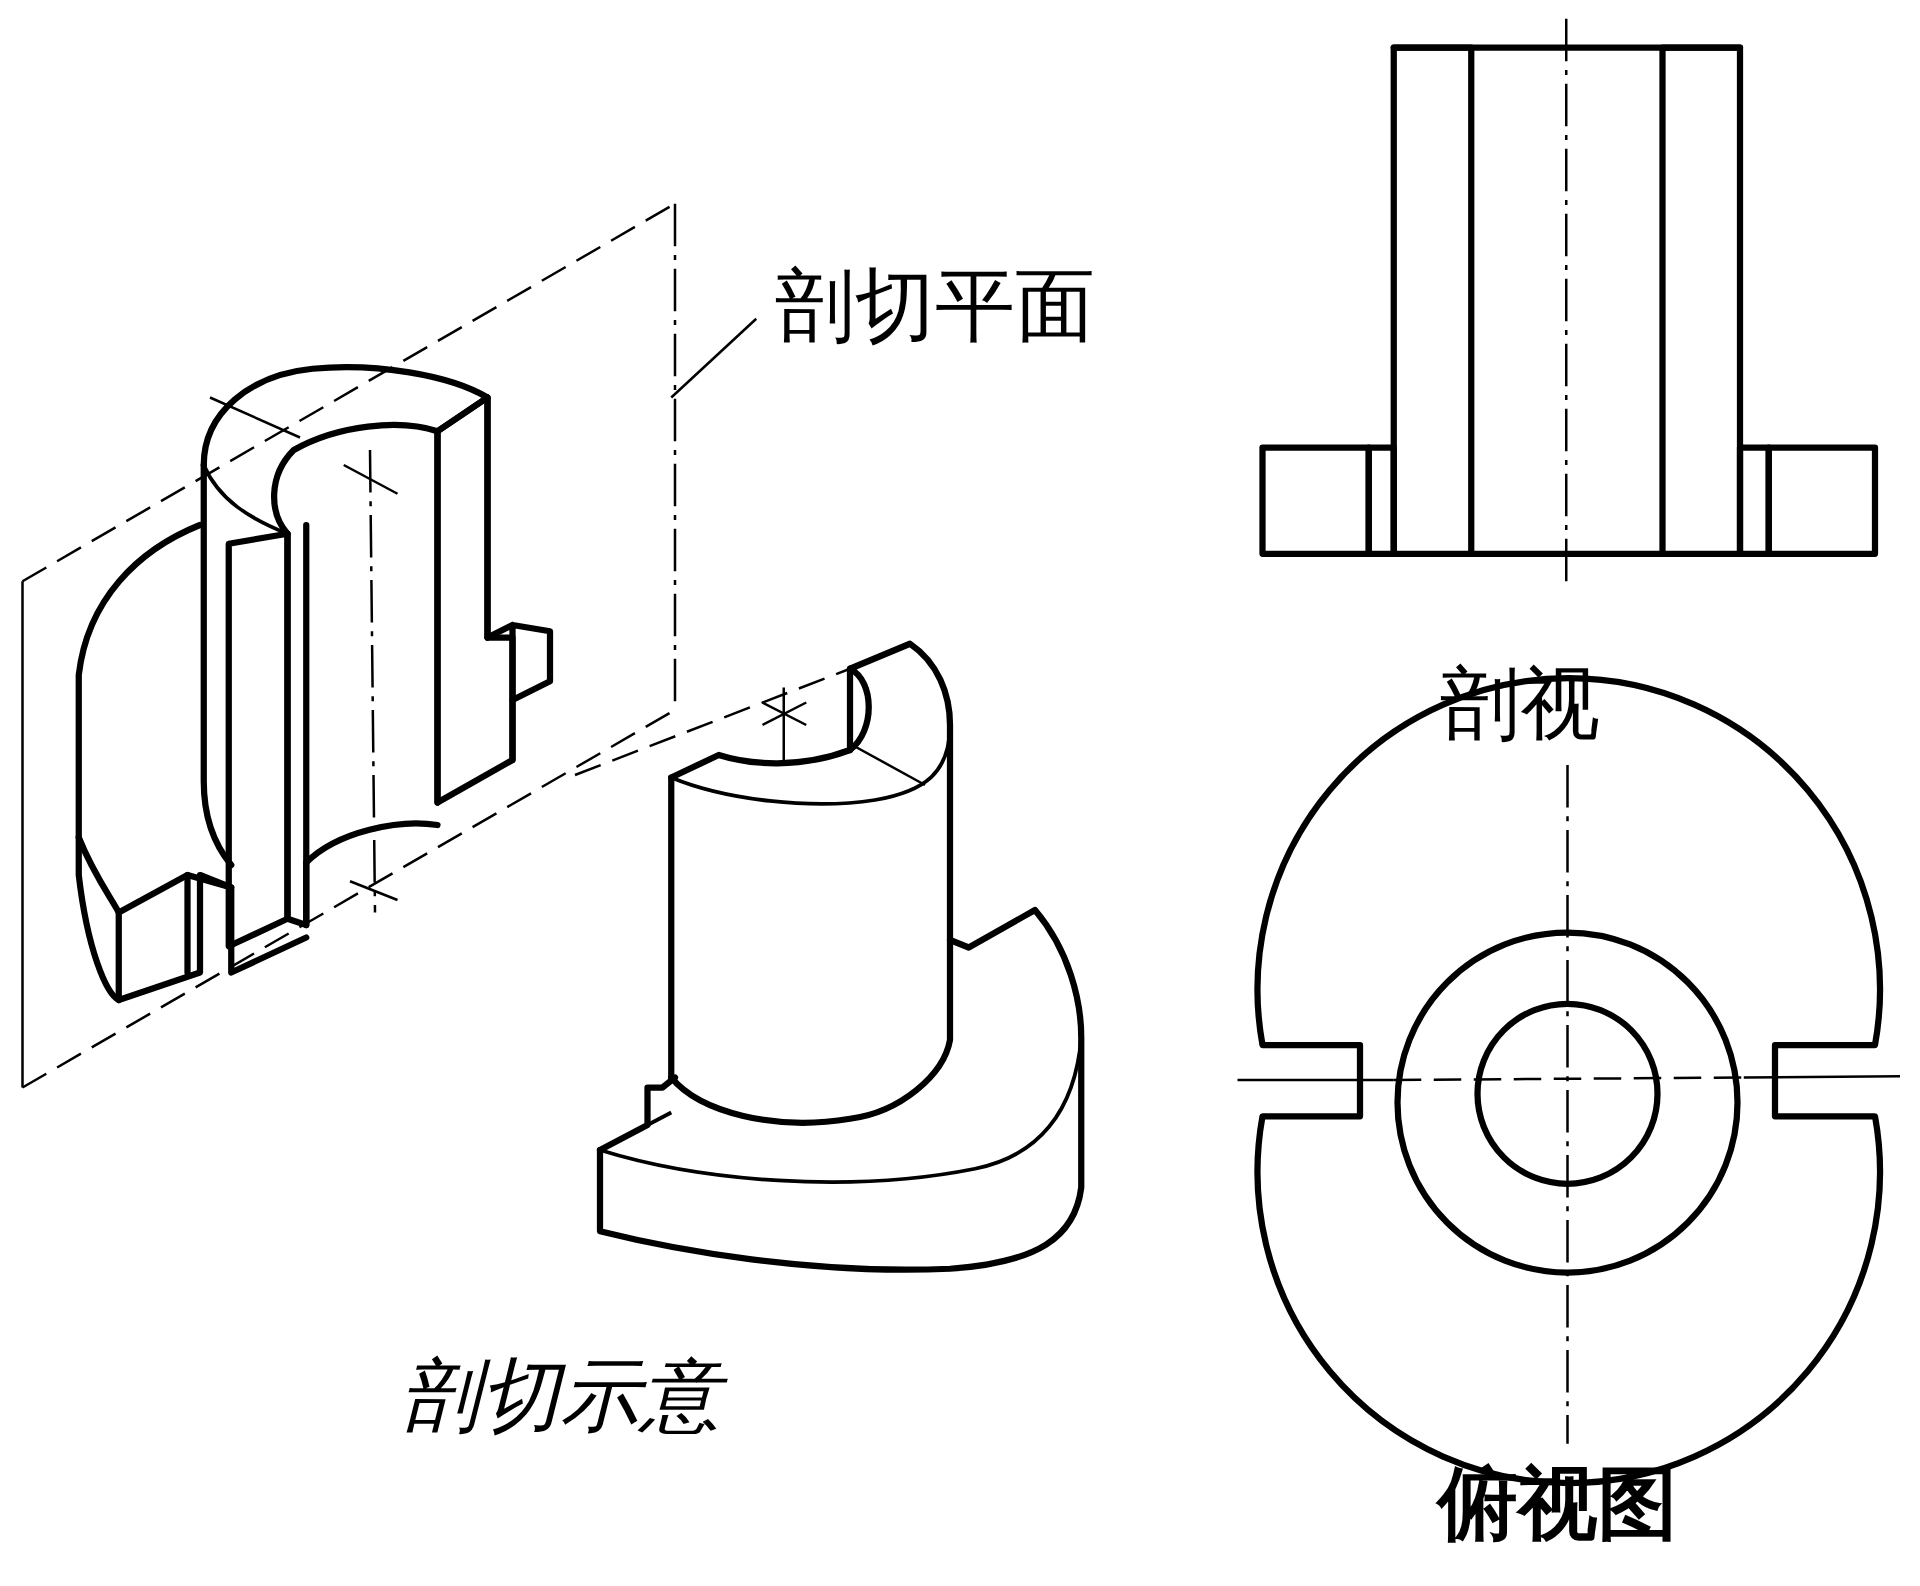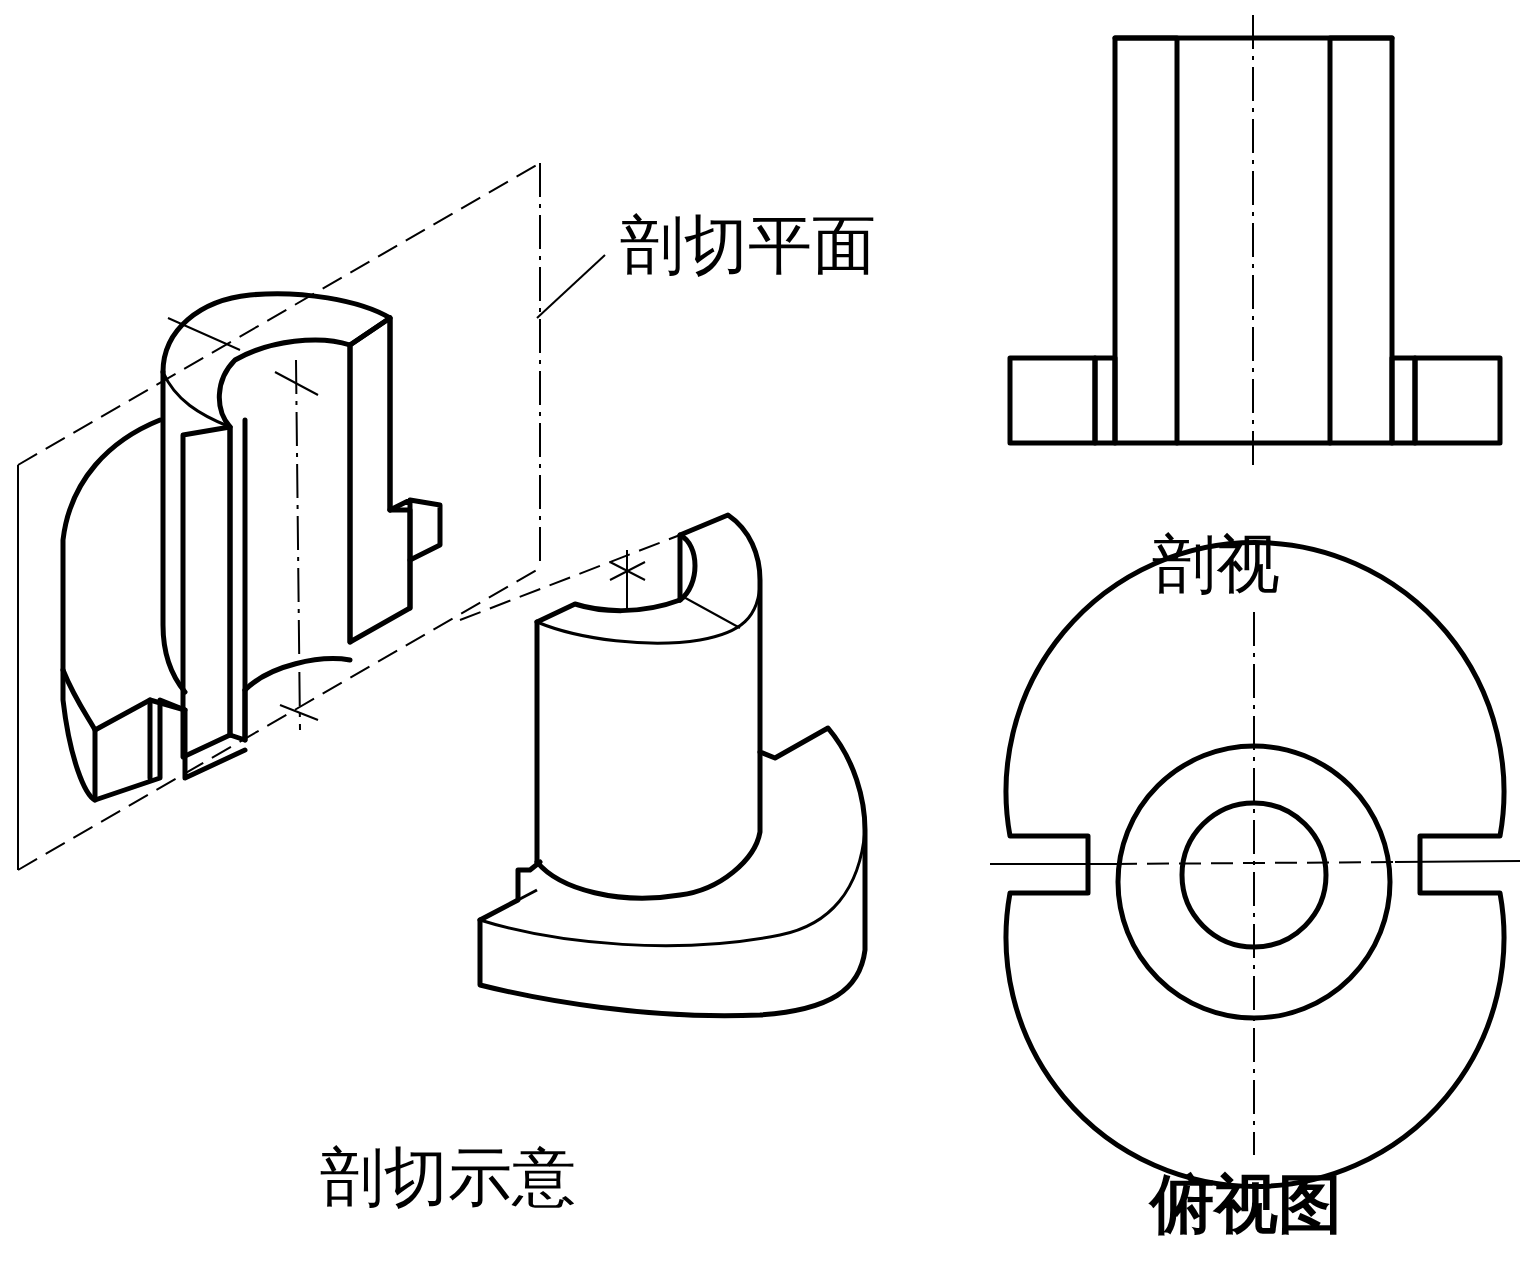--- a/index.html
+++ b/index.html
@@ -102,14 +102,14 @@
     <circle class="thick" cx="1254" cy="875" r="72"></circle>
     <line class="center" x1="1254" y1="612" x2="1254" y2="1155"></line>
     <line class="thin" x1="990" y1="864" x2="1115" y2="864"></line>
     <line class="dash" x1="1115" y1="864" x2="1395" y2="862"></line>
     <line class="thin" x1="1395" y1="862" x2="1520" y2="861"></line>
   </g>
 </svg>
 
 <div class="label" style="left:620px;top:213px;">剖切平面</div>
 <div class="label" style="left:1152px;top:500px;margin-top:32px;">剖视</div>
-<div class="label" style="left:320px;top:1145px;">剖切示意</div>
+<div class="label" style="left:320px;top:1085px;font-style:italic;">剖切示意</div>
 <div class="label" style="left:1150px;top:1172px;font-weight:bold;">俯视图</div>
 
 </body></html>

